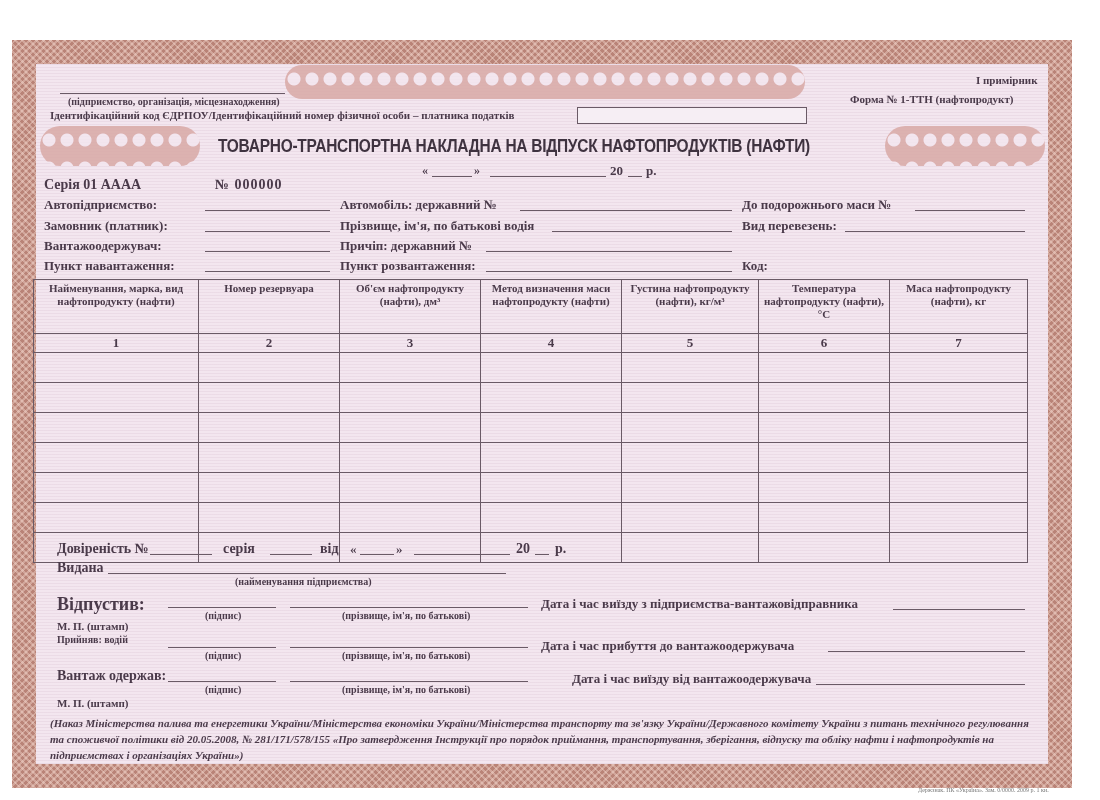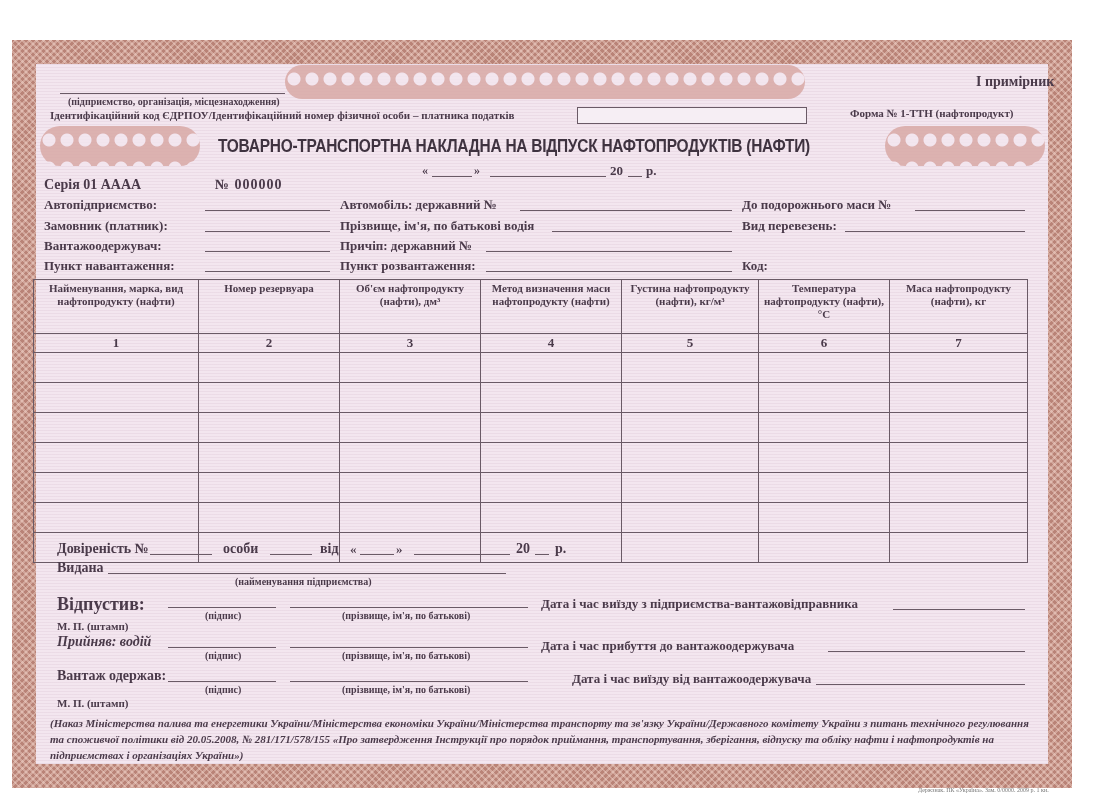--- a/index.html
+++ b/index.html
@@ -34,22 +34,22 @@
 <body>
 
 <div class="sheet">
   <div class="inner"></div>
 </div>
 
 <div class="ornament" style="left:285px;top:65px;width:520px;height:34px;"></div>
 <div class="ornament" style="left:40px;top:126px;width:160px;height:40px;"></div>
 <div class="ornament" style="left:885px;top:126px;width:160px;height:40px;"></div>
 
-<div class="abs b small" style="left:976px;top:74px;font-size:14px;">I примірник</div>
-<div class="abs b" style="left:850px;top:93px;font-size:11px;margin-top:14px;">Форма № 1-ТТН (нафтопродукт)</div>
+<div class="abs b small" style="left:976px;top:74px;font-size:11px;">I примірник</div>
+<div class="abs b" style="left:850px;top:93px;font-size:11px;">Форма № 1-ТТН (нафтопродукт)</div>
 <div class="line" style="left:60px;top:93px;width:225px;"></div>
 <div class="abs b small" style="left:68px;top:96px;">(підприємство, організація, місцезнаходження)</div>
 <div class="abs b" style="left:50px;top:109px;font-size:11px;">Ідентифікаційний код ЄДРПОУ/Ідентифікаційний номер фізичної особи – платника податків</div>
 <div class="idbox"><span></span></div>
 
 <div class="abs title" style="left:218px;top:136px;">ТОВАРНО-ТРАНСПОРТНА НАКЛАДНА НА ВІДПУСК НАФТОПРОДУКТІВ (НАФТИ)</div>
 
 <div class="abs b" style="left:422px;top:163px;font-size:12px;">«</div>
 <div class="line" style="left:432px;top:176px;width:40px;"></div>
 <div class="abs b" style="left:474px;top:163px;font-size:12px;">»</div>
@@ -177,21 +177,21 @@
         <td></td>
         <td></td>
         <td></td>
         <td></td>
     </tr>
   </tbody>
 </table>
 
 <div class="abs lbl" style="left:57px;top:541px;font-size:14px;">Довіреність №</div>
 <div class="line" style="left:150px;top:554px;width:62px;"></div>
-<div class="abs lbl" style="left:223px;top:541px;font-size:14px;">особи</div>
+<div class="abs lbl" style="left:223px;top:541px;font-size:14px;">серія</div>
 <div class="line" style="left:270px;top:554px;width:42px;"></div>
 <div class="abs lbl" style="left:320px;top:541px;font-size:14px;">від</div>
 <div class="abs lbl" style="left:350px;top:541px;">«</div>
 <div class="line" style="left:360px;top:554px;width:34px;"></div>
 <div class="abs lbl" style="left:396px;top:541px;">»</div>
 <div class="line" style="left:414px;top:554px;width:96px;"></div>
 <div class="abs lbl" style="left:516px;top:541px;font-size:14px;">20</div>
 <div class="line" style="left:535px;top:554px;width:14px;"></div>
 <div class="abs lbl" style="left:555px;top:541px;font-size:14px;">р.</div>
 
@@ -201,21 +201,21 @@
 
 <div class="abs lbl" style="left:57px;top:594px;font-size:18px;">Відпустив:</div>
 <div class="line" style="left:168px;top:607px;width:108px;"></div>
 <div class="line" style="left:290px;top:607px;width:238px;"></div>
 <div class="abs b small" style="left:205px;top:610px;">(підпис)</div>
 <div class="abs b small" style="left:342px;top:610px;">(прізвище, ім'я, по батькові)</div>
 <div class="abs b small" style="left:57px;top:620px;font-size:11px;">М. П. (штамп)</div>
 <div class="abs lbl" style="left:541px;top:596px;">Дата і час виїзду з підприємства-вантажовідправника</div>
 <div class="line" style="left:893px;top:609px;width:132px;"></div>
 
-<div class="abs lbl" style="left:57px;top:634px;font-size:14px;font-style:italic;">Прийняв: водій</div>
+<div class="abs lbl" style="left:57px;top:634px;font-size:10px;">Прийняв: водій</div>
 <div class="line" style="left:168px;top:647px;width:108px;"></div>
 <div class="line" style="left:290px;top:647px;width:238px;"></div>
 <div class="abs b small" style="left:205px;top:650px;">(підпис)</div>
 <div class="abs b small" style="left:342px;top:650px;">(прізвище, ім'я, по батькові)</div>
 <div class="abs lbl" style="left:541px;top:638px;">Дата і час прибуття до вантажоодержувача</div>
 <div class="line" style="left:828px;top:651px;width:197px;"></div>
 
 <div class="abs lbl" style="left:57px;top:668px;font-size:14px;">Вантаж одержав:</div>
 <div class="line" style="left:168px;top:681px;width:108px;"></div>
 <div class="line" style="left:290px;top:681px;width:238px;"></div>

